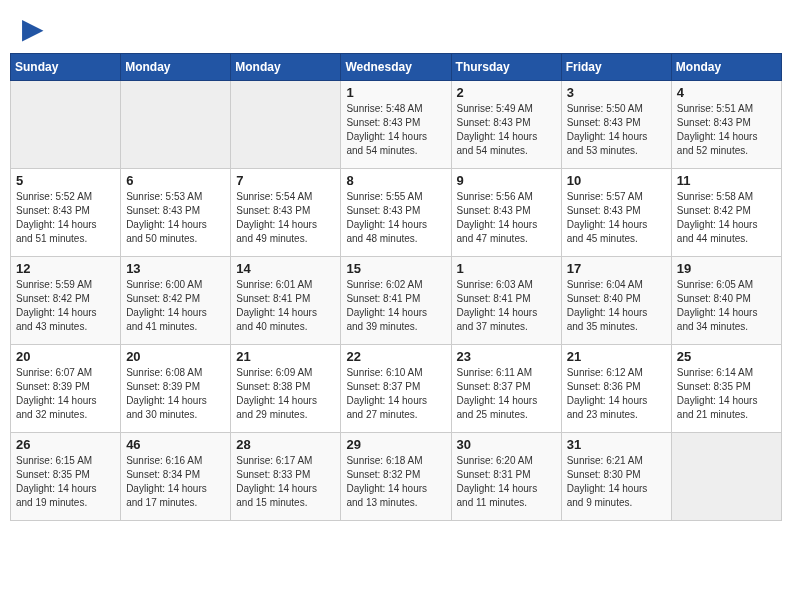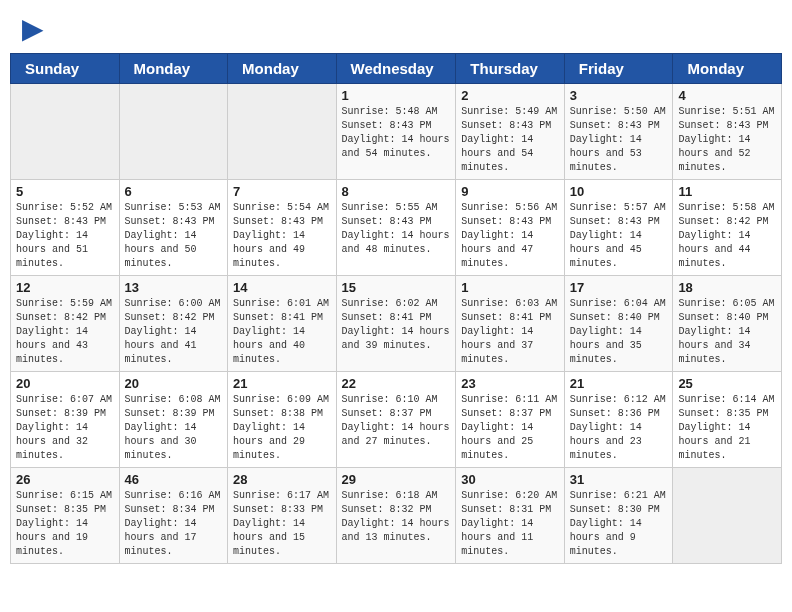--- a/index.html
+++ b/index.html
@@ -56,23 +56,23 @@
     .calendar-wrapper {
       padding: 0 10px 10px 10px;
     }
     table {
       width: 100%;
       border-collapse: collapse;
     }
     thead tr th {
       background: #2255a4;
       color: #fff;
-      font-size: 15px;
-      font-weight: bold;
-      padding: 6px 14px;
+      font-size: 12px;
+      font-weight: bold;
+      padding: 6px 4px;
       text-align: left;
       border: 1px solid #1a4080;
     }
     tbody tr td {
       border: 1px solid #ccc;
       vertical-align: top;
       padding: 4px 5px;
       font-size: 10.5px;
       color: #333;
       min-width: 100px;
@@ -89,21 +89,20 @@
       font-size: 13px;
       font-weight: bold;
       color: #222;
       display: block;
       margin-bottom: 2px;
     }
     .day-detail {
       font-size: 10px;
       color: #333;
       line-height: 1.4;
-      font-family: Liberation Mono, monospace;
     }
   </style>
 </head>
 <body>
 
 <div class="header">
   <div class="logo">
     <div class="logo-text">
       <span class="logo-general"></span>
       <span class="logo-bird">▶</span>
@@ -200,21 +199,21 @@
           </td>
           <td>
             <span class="day-num">1</span>
             <div class="day-detail">Sunrise: 6:03 AM<br>Sunset: 8:41 PM<br>Daylight: 14 hours and 37 minutes.</div>
           </td>
           <td>
             <span class="day-num">17</span>
             <div class="day-detail">Sunrise: 6:04 AM<br>Sunset: 8:40 PM<br>Daylight: 14 hours and 35 minutes.</div>
           </td>
           <td>
-            <span class="day-num">18</span>
+            <span class="day-num">19</span>
             <div class="day-detail">Sunrise: 6:05 AM<br>Sunset: 8:40 PM<br>Daylight: 14 hours and 34 minutes.</div>
           </td>
         </tr>
         <tr>
           <td>
             <span class="day-num">20</span>
             <div class="day-detail">Sunrise: 6:07 AM<br>Sunset: 8:39 PM<br>Daylight: 14 hours and 32 minutes.</div>
           </td>
           <td>
             <span class="day-num">20</span>

